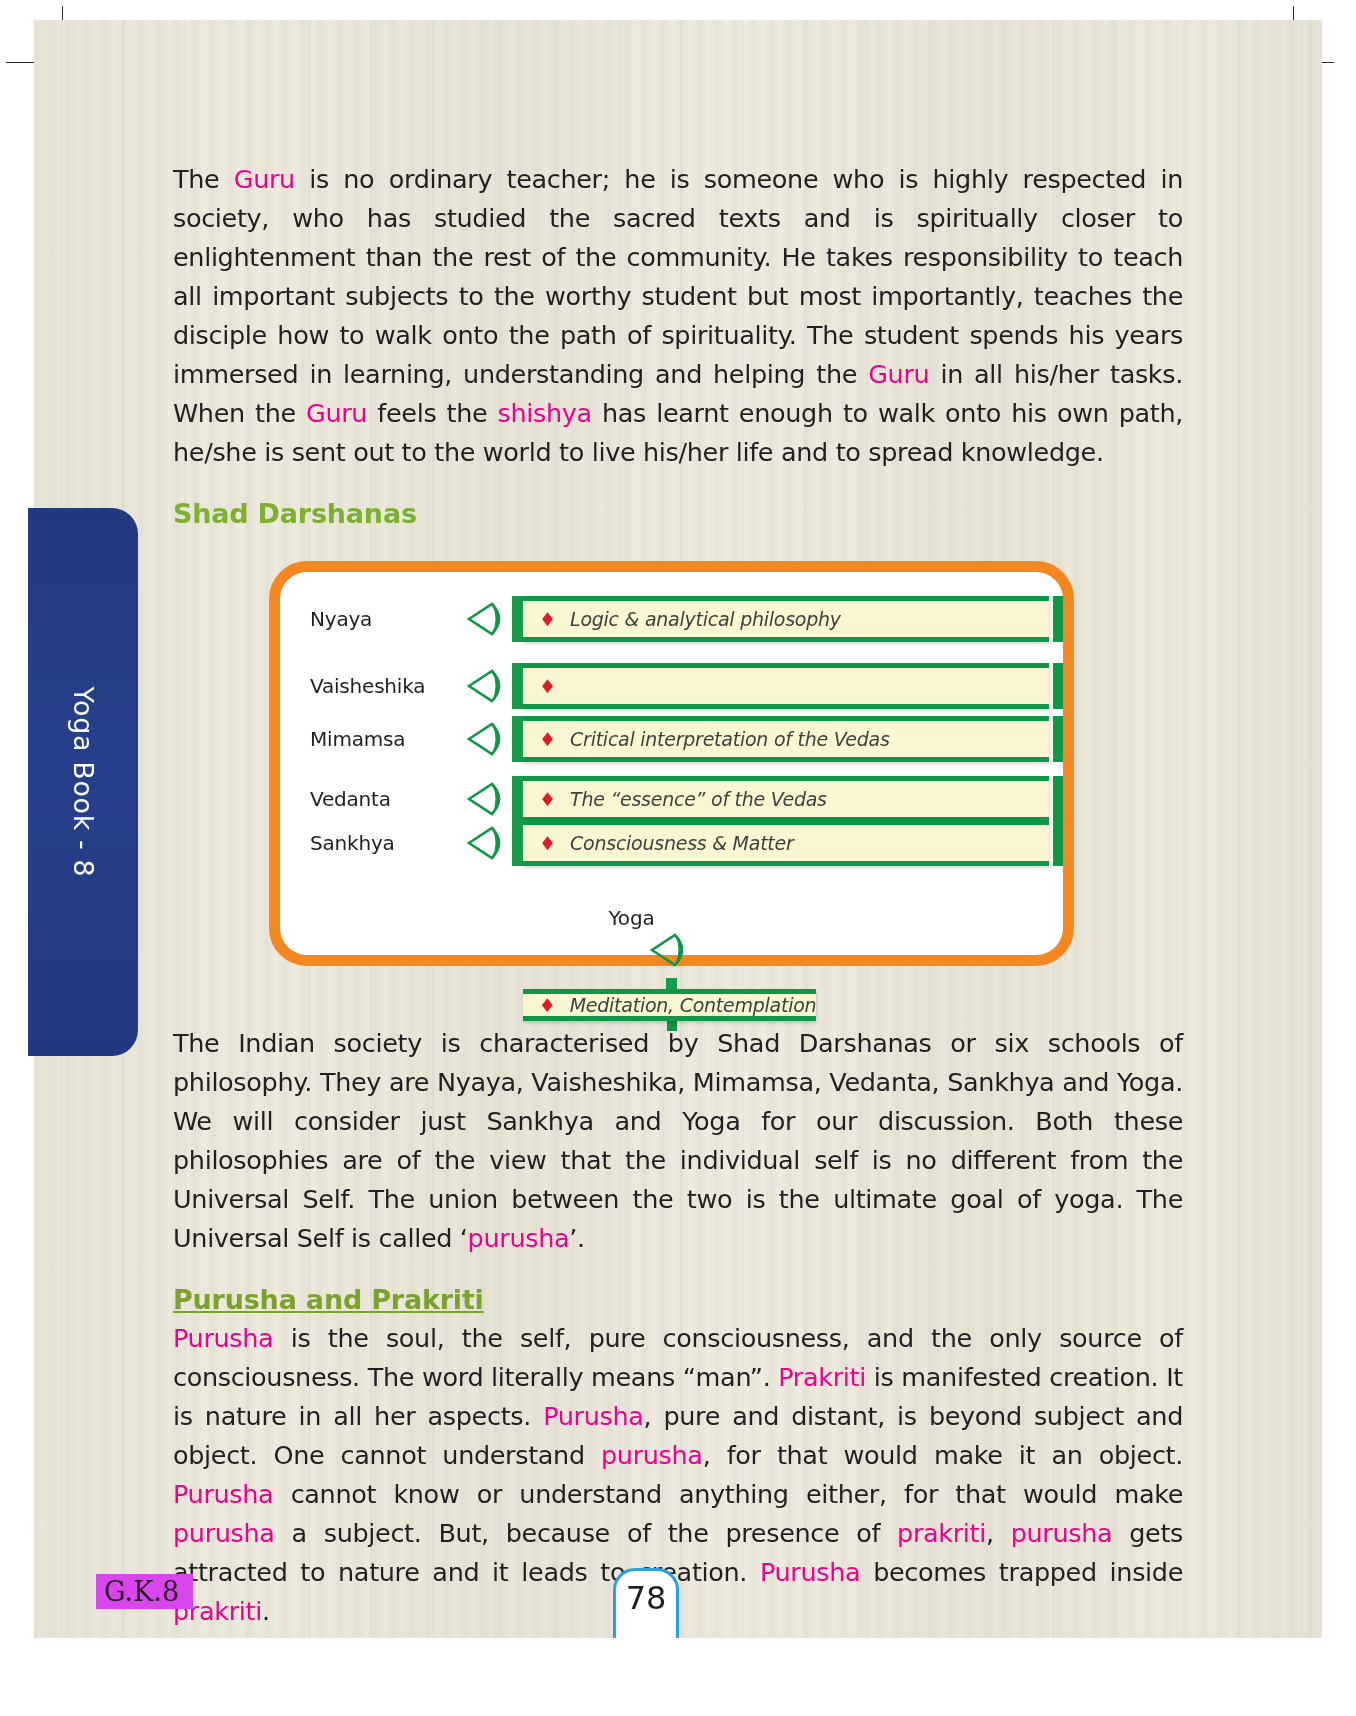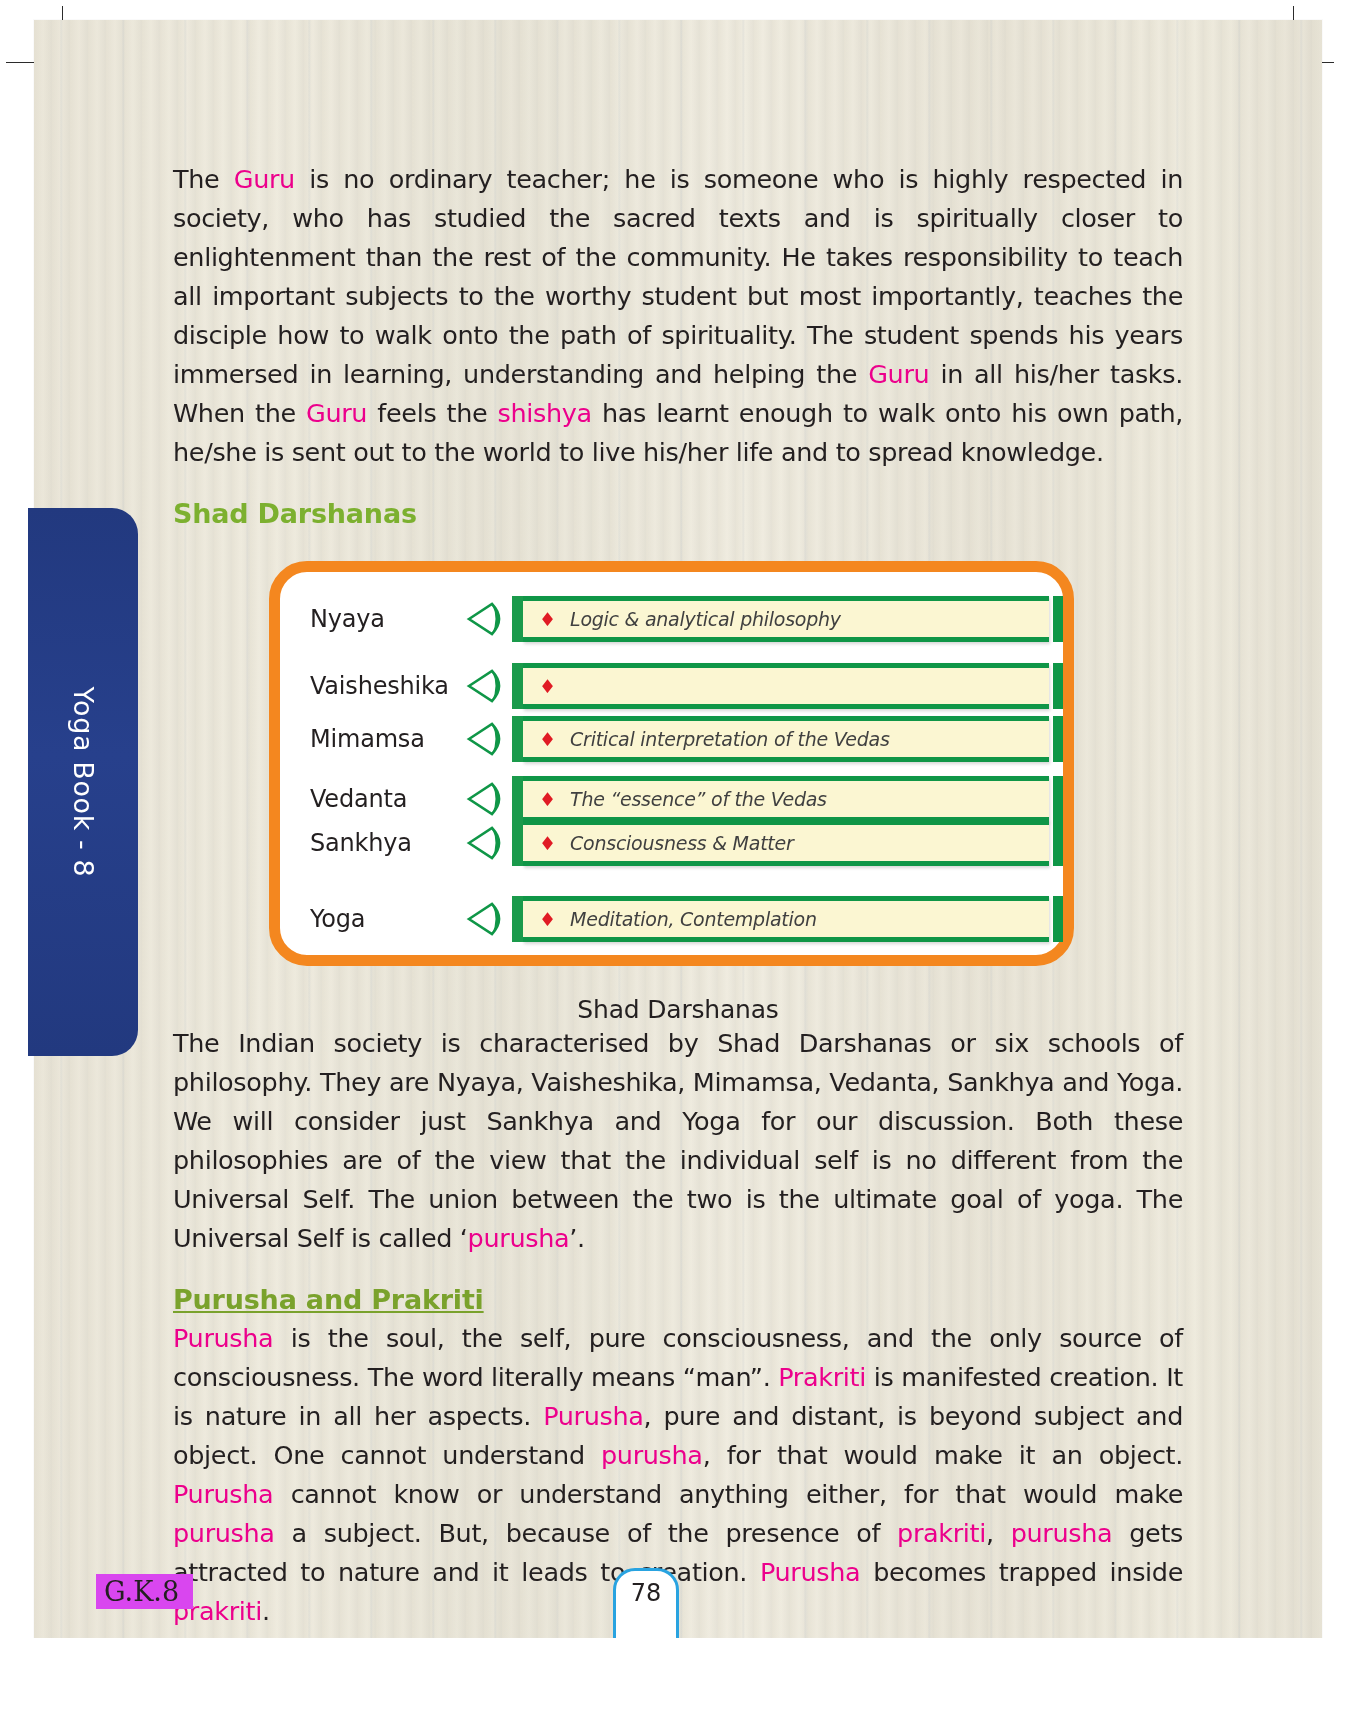--- a/index.html
+++ b/index.html
@@ -122,21 +122,21 @@
     left: 0;
     width: 100%;
     height: 58px;
     display: flex;
     align-items: center;
   }
 
   .drow-label {
     width: 186px;
     padding-left: 30px;
-    font-size: 24px;
+    font-size: 20px;
     color: #231f20;
     font-family: "DejaVu Sans", sans-serif;
     letter-spacing: -0.2px;
   }
 
   
   .leaf-icon {
     width: 48px;
     height: 40px;
     flex: 0 0 48px;
@@ -218,21 +218,21 @@
     width: 66px;
     height: 88px;
     background: #ffffff;
     border: 3px solid #29a3e0;
     border-radius: 22px 22px 4px 4px;
     display: flex;
     align-items: flex-start;
     justify-content: center;
     padding-top: 8px;
     font-family: "DejaVu Sans", sans-serif;
-    font-size: 24px;
+    font-size: 32px;
     color: #231f20;
   }
 
   .bottom-strip {
     position: absolute;
     left: 0;
     bottom: 0;
     width: 1356px;
     height: 78px;
     background: #ffffff;
@@ -324,21 +324,21 @@
                   <path d="M3 20 L26 5 Q40 20 26 35 Z" fill="none" stroke="#0f9647" stroke-width="2.6"></path>
                   <path d="M26 5 Q40 20 26 35 Q33 20 26 5 Z" fill="#0f9647"></path>
                 </svg></div>
               <div class="start-cap"></div>
               <div class="bar">
                 <span class="bar-diamond">♦</span>
                 <span class="bar-text">Consciousness &amp; Matter</span>
               </div>
               <div class="end-cap"></div>
             </div>
-            <div class="drow" style="top: 318px;">
+            <div class="drow" style="top: 334px; flex-direction: column;">
               <div class="drow-label">Yoga</div>
               <div class="leaf-icon"><svg width="48" height="40" viewBox="0 0 48 40">
                   <path d="M3 20 L26 5 Q40 20 26 35 Z" fill="none" stroke="#0f9647" stroke-width="2.6"></path>
                   <path d="M26 5 Q40 20 26 35 Q33 20 26 5 Z" fill="#0f9647"></path>
                 </svg></div>
               <div class="start-cap"></div>
               <div class="bar">
                 <span class="bar-diamond">♦</span>
                 <span class="bar-text">Meditation, Contemplation</span>
               </div>

